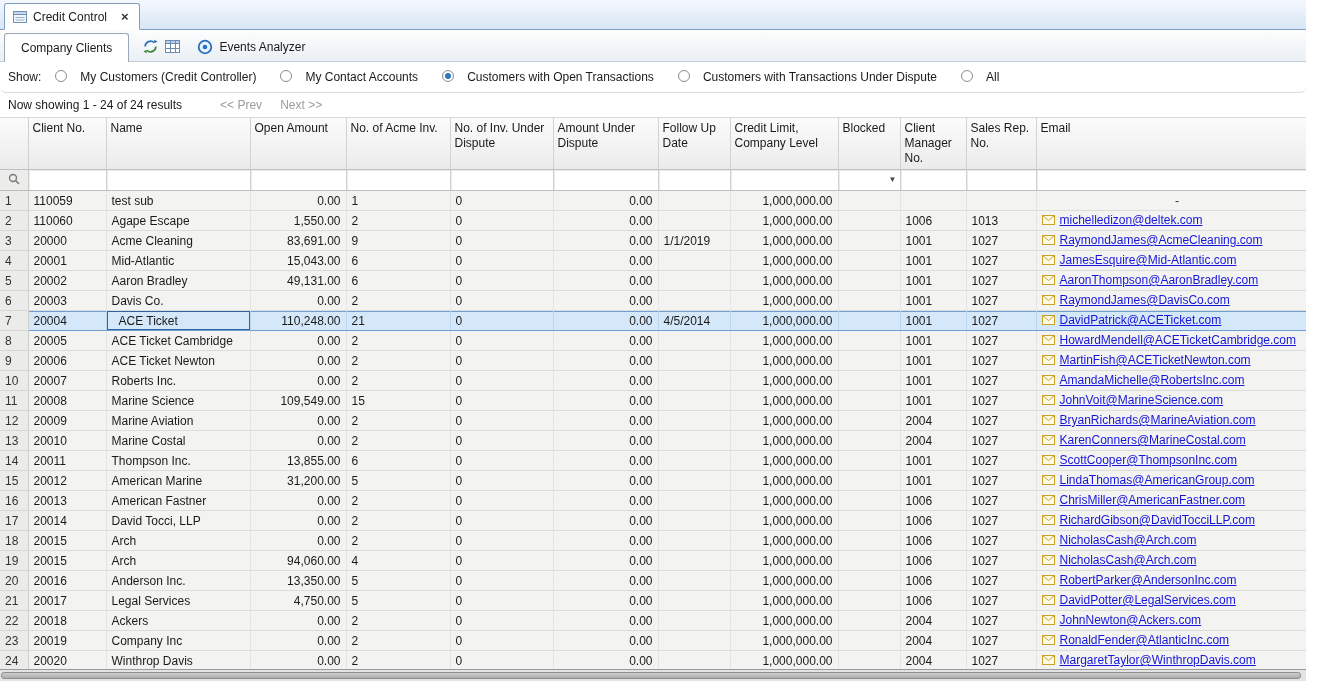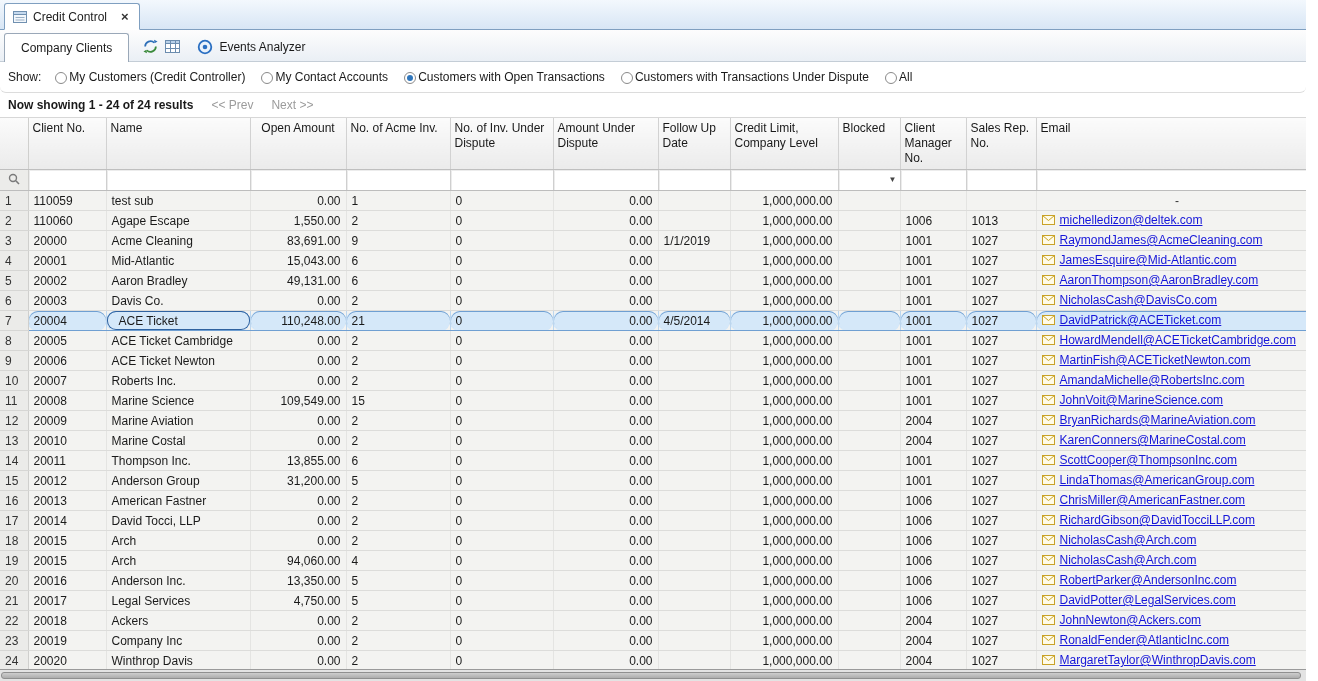--- a/index.html
+++ b/index.html
@@ -48,53 +48,53 @@
   .tool-icon.first { margin-left:10px; }
   .events-btn { display:flex; align-items:center; gap:6px; margin:0 0 4px 8px; padding:2px 6px; cursor:pointer; }
 
   
   .showbar {
     height:31px; flex:0 0 31px;
     background:#fff; border-bottom:1px solid #dcdcdc;
     display:flex; align-items:center; padding-left:8px;border-radius:6px;
   }
   .show-label { margin-right:14px; }
-  .radio-opt { display:flex; align-items:flex-end; gap:2px; margin-right:16px; cursor:pointer; }
+  .radio-opt { display:flex; align-items:flex-start; gap:13px; margin-right:24px; cursor:pointer; }
   .radio {
     width:12px; height:12px; border-radius:50%;
     border:1px solid #8a8a8a; background:#fff;
     display:inline-block; position:relative; flex:0 0 12px;
   }
   .radio.checked::after {
     content:""; position:absolute; left:2px; top:2px;
     width:6px; height:6px; border-radius:50%; background:#2f76bc;
   }
 
   
   .statusbar {
     height:25px; flex:0 0 25px;
     background:#fff; border-bottom:1px solid #d7d7d7;
     display:flex; align-items:center; padding-left:8px;
   }
-  .results-text { margin-right:18px;font-weight:bold; }
+  .results-text { margin-right:38px; }
   .pager { color:#9b9b9b; margin-right:18px; cursor:default; }
 
   
   .grid-wrap { flex:1 1 auto; overflow:hidden; background:#f3f3f1; }
   table.grid { table-layout:fixed; border-collapse:collapse; width:1318px; }
   th, td { overflow:hidden; white-space:nowrap; }
 
   th.hdr {
     height:50px; vertical-align:top; text-align:left;
     font-weight:normal; padding:3px 4px;
     background:linear-gradient(#fbfbfb, #ebebeb);
     border-right:1px solid #d2d2d2; border-bottom:1px solid #bfbfbf;
   }
   th.hdr div { white-space:normal; line-height:15px; }
-  th.hdr.right { text-align:center; }
+  th.hdr.right { text-align:left; }
   th.hdr-gutter {
     background:linear-gradient(#fbfbfb, #ebebeb);
     border-right:1px solid #cfcfcd; border-bottom:1px solid #bfbfbf;
   }
 
   td.filter-cell {
     height:21px; background:#fff;
     border-right:1px solid #cfcfcf; border-bottom:1px solid #bdbdbd;
     box-shadow: inset 1px 1px 0 #ececec;
     position:relative; cursor:text;
@@ -118,21 +118,20 @@
   td.gutter.num {
     height:20px; padding:0 0 0 5px;
     background:#ebebe9; color:#333;
     border-right:1px solid #cfcfcd; border-bottom:1px solid #d6d6d4;
   }
   tr.selected td.cell {
     background:#d5e8f9;
     border-bottom:1px solid #6f9fd2;
     border-right-color:#bcd6ee;
     box-shadow: inset 0 1px 0 #6f9fd2;
-    border-radius: 9px;
   }
   tr.selected td.cell.focus {
     box-shadow: inset 0 0 0 1px #2f62a0, inset 0 1px 0 #6f9fd2;
     padding-left: 12px;
   }
   .email-link { color:#1616d9; text-decoration:underline; cursor:pointer; }
   .env-icon { display:inline-block; vertical-align:-1px; margin-right:5px; }
   td.cell.dash { text-align:center; color:#333; }
 
   
@@ -402,21 +401,21 @@
             <td class="cell">0</td>
             <td class="cell right">0.00</td>
             <td class="cell"></td>
             <td class="cell right">1,000,000.00</td>
             <td class="cell"></td>
             <td class="cell">1001</td>
             <td class="cell">1027</td>
             <td class="cell"><span class="env-icon"><svg width="13" height="10" viewBox="0 0 13 10">
                   <rect x="0.5" y="0.5" width="12" height="9" fill="#fffbe8" stroke="#c9a227"></rect>
                   <path d="M0.5 0.5 L6.5 5.5 L12.5 0.5" fill="none" stroke="#c9a227"></path>
-                </svg></span><a class="email-link">NicholasCash@DavisCo.com</a></td>
+                </svg></span><a class="email-link">RaymondJames@DavisCo.com</a></td>
           </tr>
           <tr class="selected">
             <td class="gutter num">7</td>
             <td class="cell">20004</td>
             <td class="cell focus">ACE Ticket</td>
             <td class="cell right">110,248.00</td>
             <td class="cell">21</td>
             <td class="cell">0</td>
             <td class="cell right">0.00</td>
             <td class="cell">4/5/2014</td>
@@ -551,21 +550,21 @@
             <td class="cell">1001</td>
             <td class="cell">1027</td>
             <td class="cell"><span class="env-icon"><svg width="13" height="10" viewBox="0 0 13 10">
                   <rect x="0.5" y="0.5" width="12" height="9" fill="#fffbe8" stroke="#c9a227"></rect>
                   <path d="M0.5 0.5 L6.5 5.5 L12.5 0.5" fill="none" stroke="#c9a227"></path>
                 </svg></span><a class="email-link">ScottCooper@ThompsonInc.com</a></td>
           </tr>
           <tr>
             <td class="gutter num">15</td>
             <td class="cell">20012</td>
-            <td class="cell">Anderson Group</td>
+            <td class="cell">American Marine</td>
             <td class="cell right">31,200.00</td>
             <td class="cell">5</td>
             <td class="cell">0</td>
             <td class="cell right">0.00</td>
             <td class="cell"></td>
             <td class="cell right">1,000,000.00</td>
             <td class="cell"></td>
             <td class="cell">1001</td>
             <td class="cell">1027</td>
             <td class="cell"><span class="env-icon"><svg width="13" height="10" viewBox="0 0 13 10">

